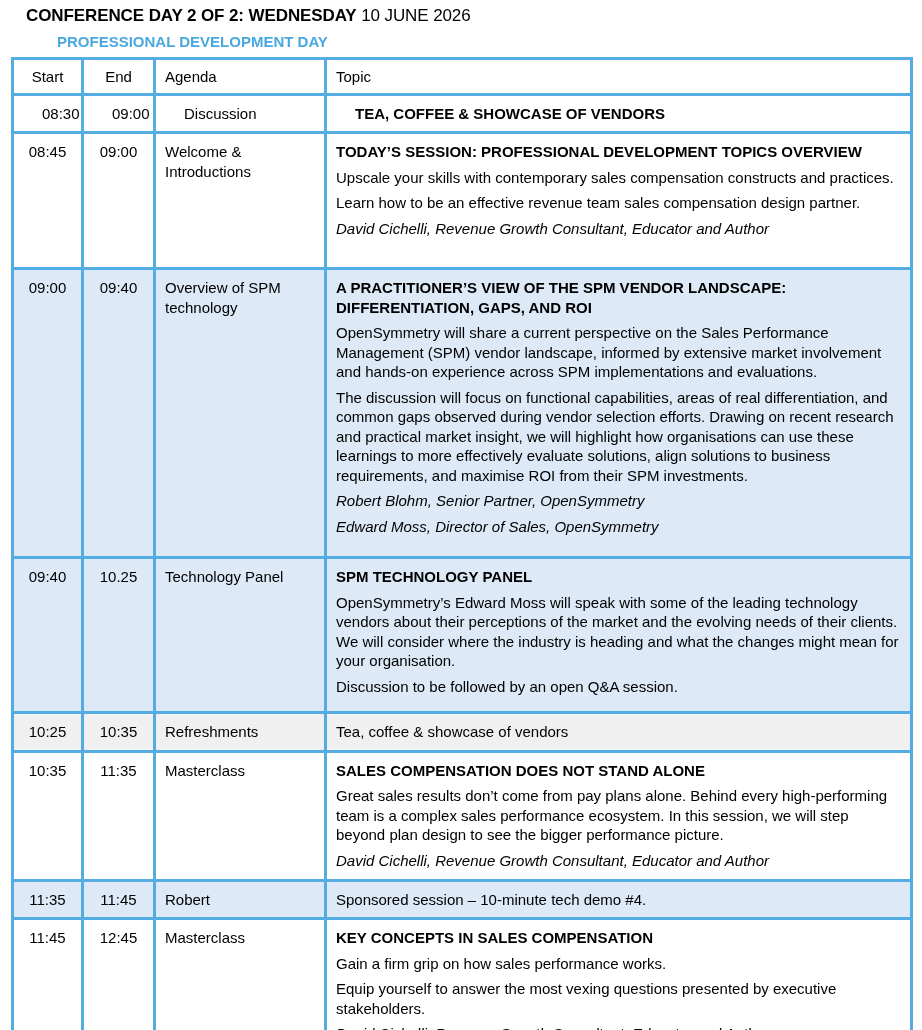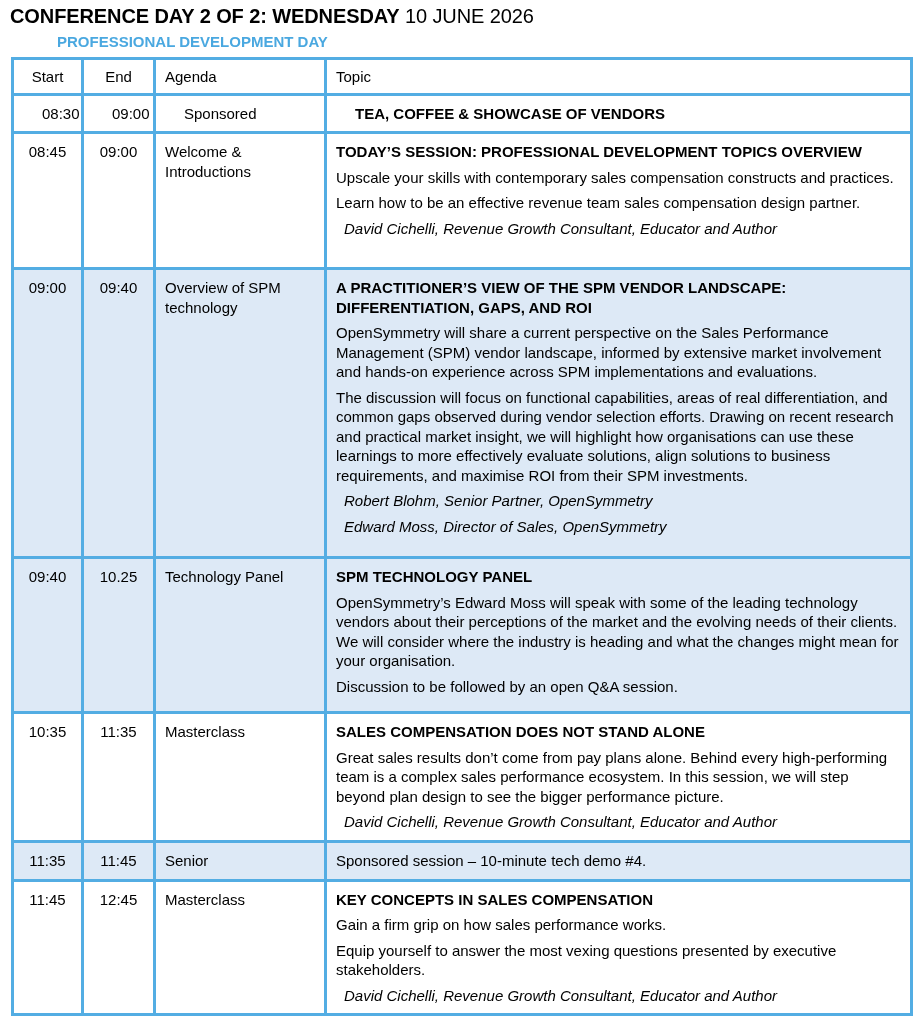--- a/index.html
+++ b/index.html
@@ -1,22 +1,22 @@
 <!DOCTYPE html>
 <html><head>
 <meta charset="utf-8">
 <style>
   html, body { margin: 0; padding: 0; background: #ffffff; }
   body {
     width: 922px; height: 1030px; position: relative; overflow: hidden;
     font-family: "Liberation Sans", sans-serif; color: #000;
   }
   .title {
-    position: absolute; left: 10px; top: 6px;
-    font-size: 20px; line-height: 20px; letter-spacing: -0.1px;
+    position: absolute; left: 26px; top: 6px;
+    font-size: 17px; line-height: 20px; letter-spacing: -0.1px;
   }
   .title b { font-weight: bold; }
   .subtitle {
     position: absolute; left: 12px; top: 32px;
     font-size: 15px; line-height: 20px; font-weight: bold; color: #4aa8e0; margin-left: 45px;
   }
   table.agenda {
     position: absolute; left: 11px; top: 57px;
     width: 902px;
     border-collapse: collapse;
@@ -33,21 +33,21 @@
   .c-start, .c-end { text-align: center !important; }
   col.w-start { width: 70px; }
   col.w-end { width: 72px; }
   col.w-agenda { width: 171px; }
   col.w-topic { width: auto; }
   tr.blue td { background: #dde9f6; }
   tr.grey td { background: #f0f0f0; }
   .topic-title { font-weight: bold; margin: 0 0 6px 0; }
   .topic-para { margin: 0 0 6px 0; }
   .topic-para:last-child { margin-bottom: 7px; }
-  .speaker { font-style: italic; margin: 0 0 6px 8px; }
+  .speaker { font-style: italic; margin: 0 0 6px 0; }
   .speaker:last-child { margin-bottom: 0; }
   .plain { margin: 0; }
   tr.r-head th { height: 19px; }
   tr.r-breakfast td { height: 18px; padding-left: 28px; }
   tr.r-welcome td { height: 117px; }
   tr.r-overview td { height: 270px; }
   tr.r-panel td { height: 126px; }
   tr.r-refresh td { height: 18px; }
   tr.r-master1 td { height: 110px; }
   tr.r-sponsor td { height: 18px; }
@@ -75,21 +75,21 @@
       <th class="c-end">End</th>
       <th>Agenda</th>
       <th>Topic</th>
     </tr>
   </thead>
   <tbody>
 
     <tr class="r-breakfast">
       <td class="c-start">08:30</td>
       <td class="c-end">09:00</td>
-      <td>Sponsored</td>
+      <td>Discussion</td>
       <td>
         <div class="topic-title" style="margin:0">TEA, COFFEE &amp; SHOWCASE OF VENDORS</div>
       </td>
     </tr>
 
     <tr class="r-welcome">
       <td class="c-start">08:45</td>
       <td class="c-end">09:00</td>
       <td>Welcome &amp; Introductions</td>
       <td>
@@ -117,36 +117,44 @@
       <td class="c-start">09:40</td>
       <td class="c-end">10.25</td>
       <td>Technology Panel</td>
       <td>
         <div class="topic-title">SPM TECHNOLOGY PANEL</div>
         <p class="topic-para">OpenSymmetry’s Edward Moss will speak with some of the leading technology vendors about their perceptions of the market and the evolving needs of their clients. We will consider where the industry is heading and what the changes might mean for your organisation.</p>
         <p class="topic-para">Discussion to be followed by an open Q&amp;A session.</p>
       </td>
     </tr>
 
+    <tr class="r-refresh grey">
+      <td class="c-start">10:25</td>
+      <td class="c-end">10:35</td>
+      <td>Refreshments</td>
+      <td>
+        <p class="plain">Tea, coffee &amp; showcase of vendors</p>
+      </td>
+    </tr>
 
     <tr class="r-master1">
       <td class="c-start">10:35</td>
       <td class="c-end">11:35</td>
       <td>Masterclass</td>
       <td>
         <div class="topic-title">SALES COMPENSATION DOES NOT STAND ALONE</div>
         <p class="topic-para">Great sales results don’t come from pay plans alone. Behind every high-performing team is a complex sales performance ecosystem. In this session, we will step beyond plan design to see the bigger performance picture.</p>
         <p class="speaker">David Cichelli, Revenue Growth Consultant, Educator and Author</p>
       </td>
     </tr>
 
     <tr class="r-sponsor blue">
       <td class="c-start">11:35</td>
       <td class="c-end">11:45</td>
-      <td>Senior</td>
+      <td>Robert</td>
       <td>
         <p class="plain">Sponsored session – 10-minute tech demo #4.</p>
       </td>
     </tr>
 
     <tr class="r-master2">
       <td class="c-start">11:45</td>
       <td class="c-end">12:45</td>
       <td>Masterclass</td>
       <td>

